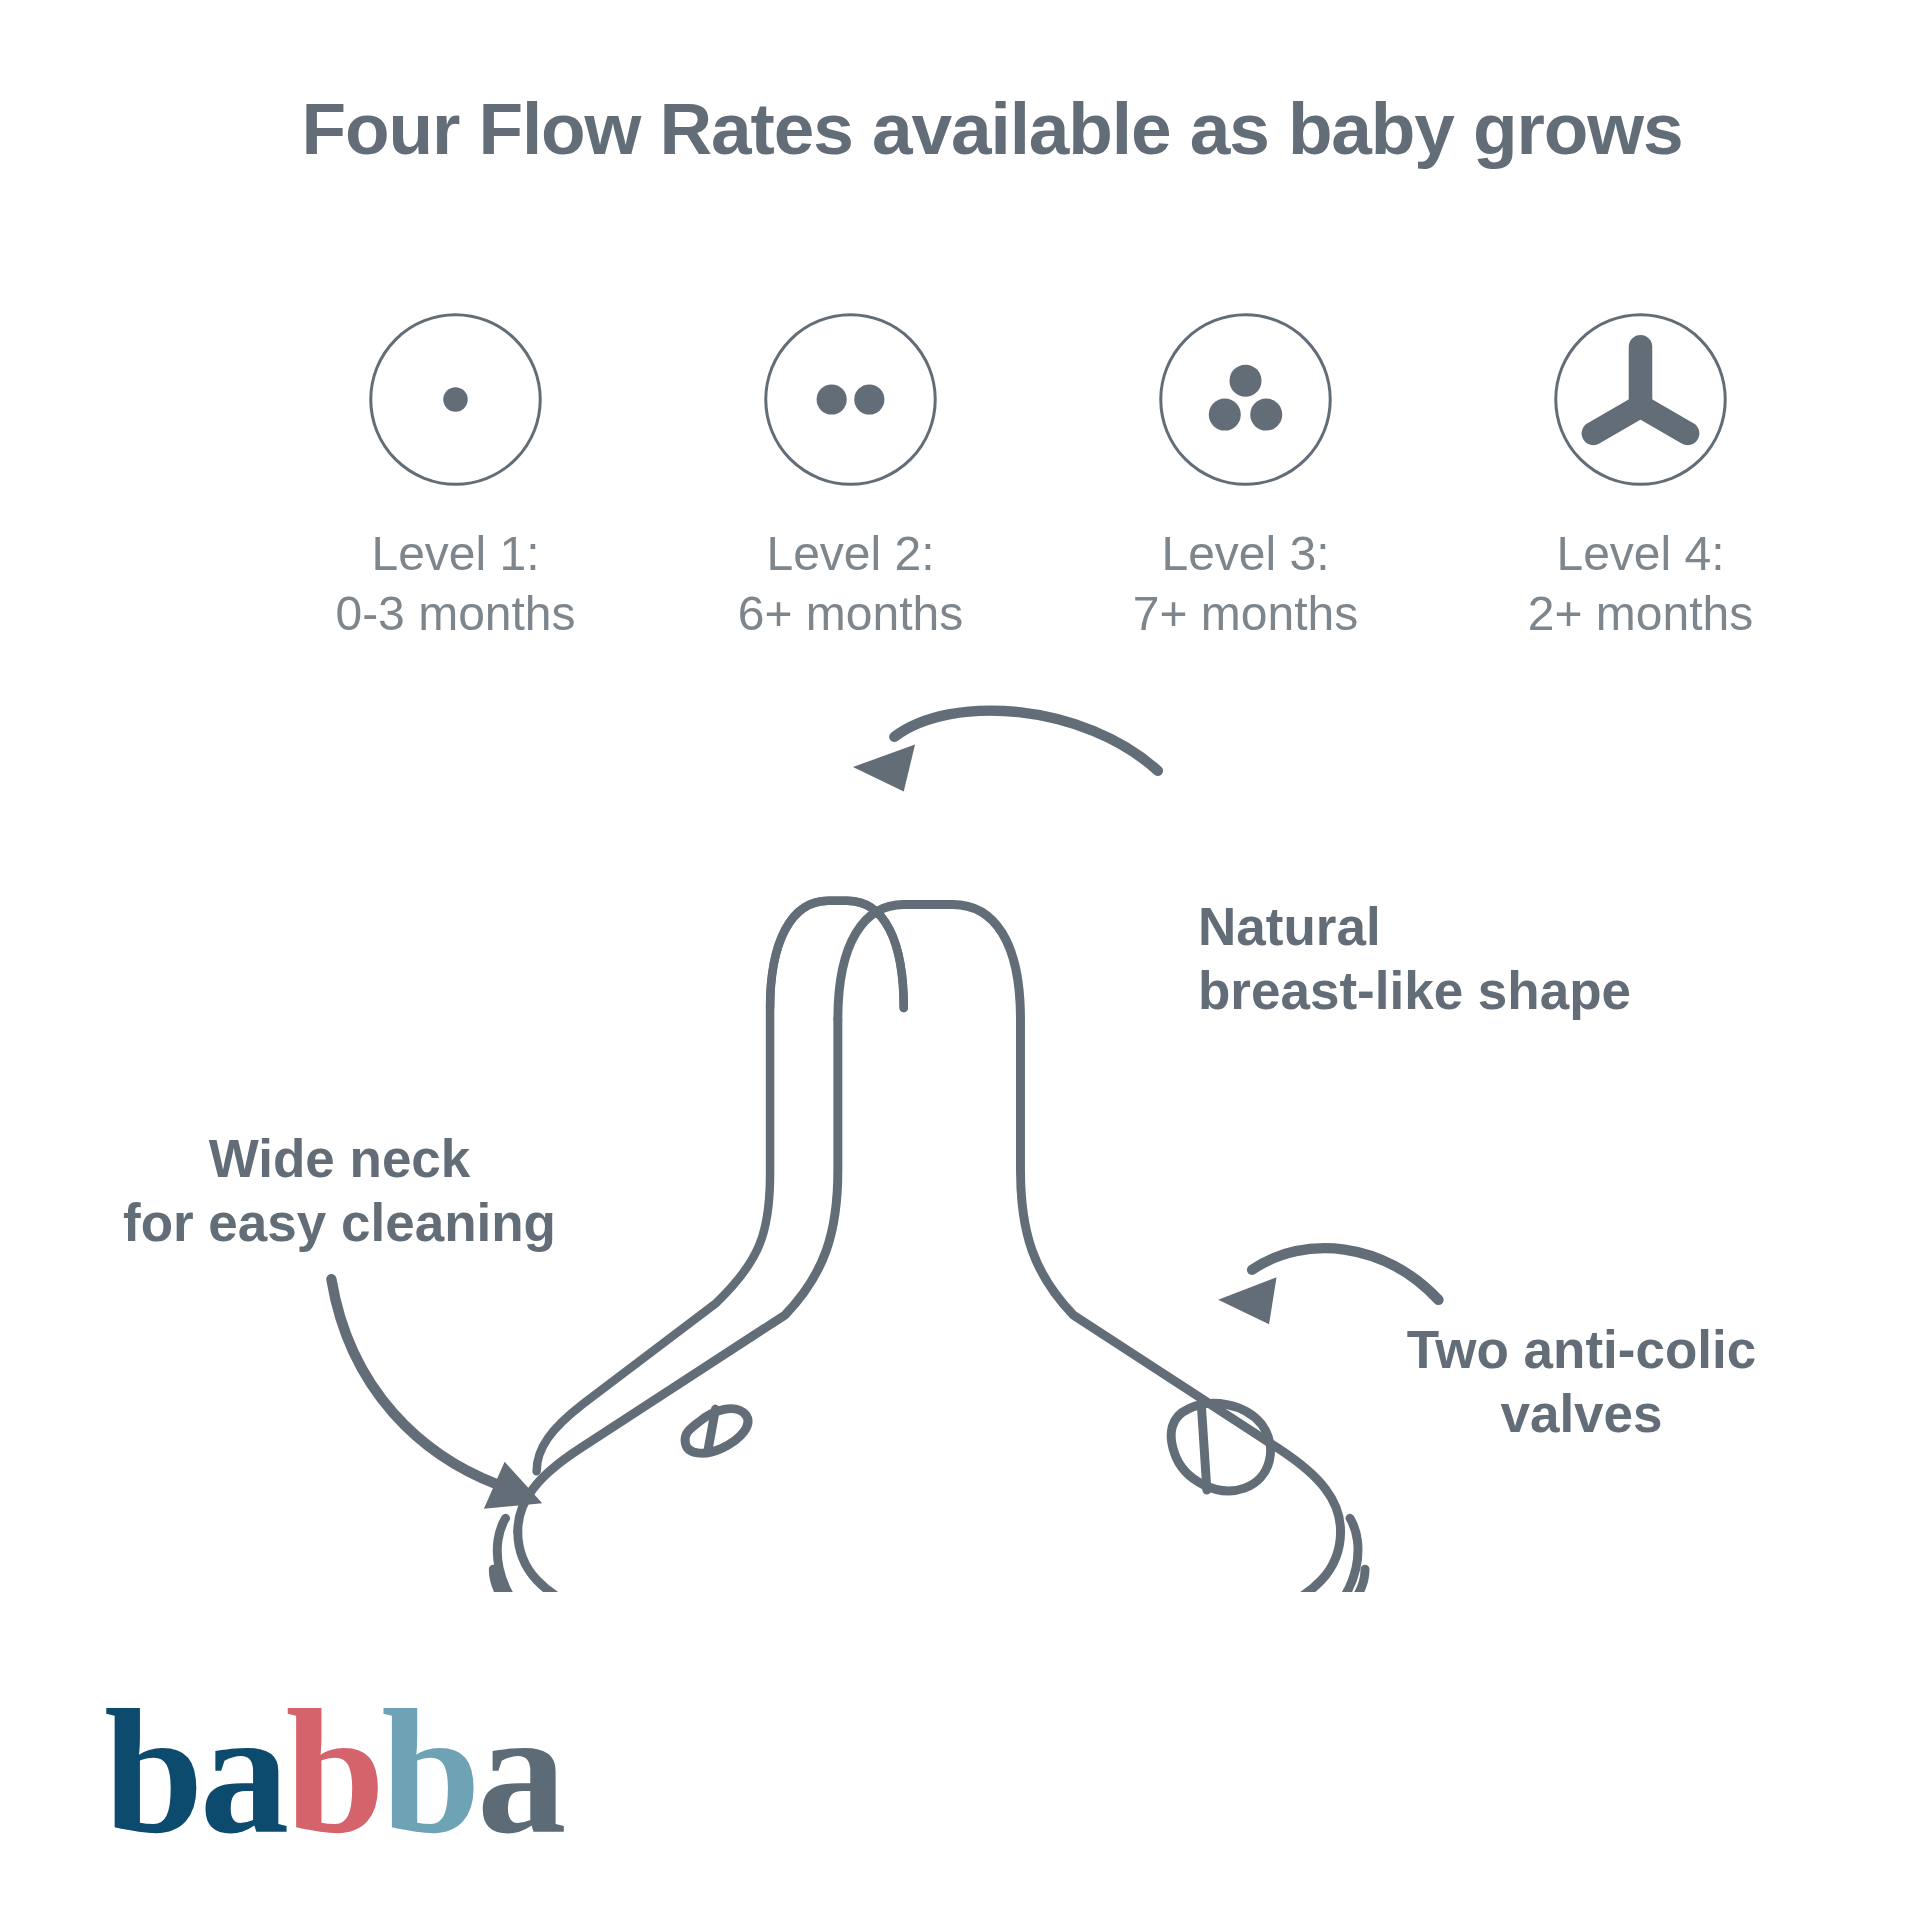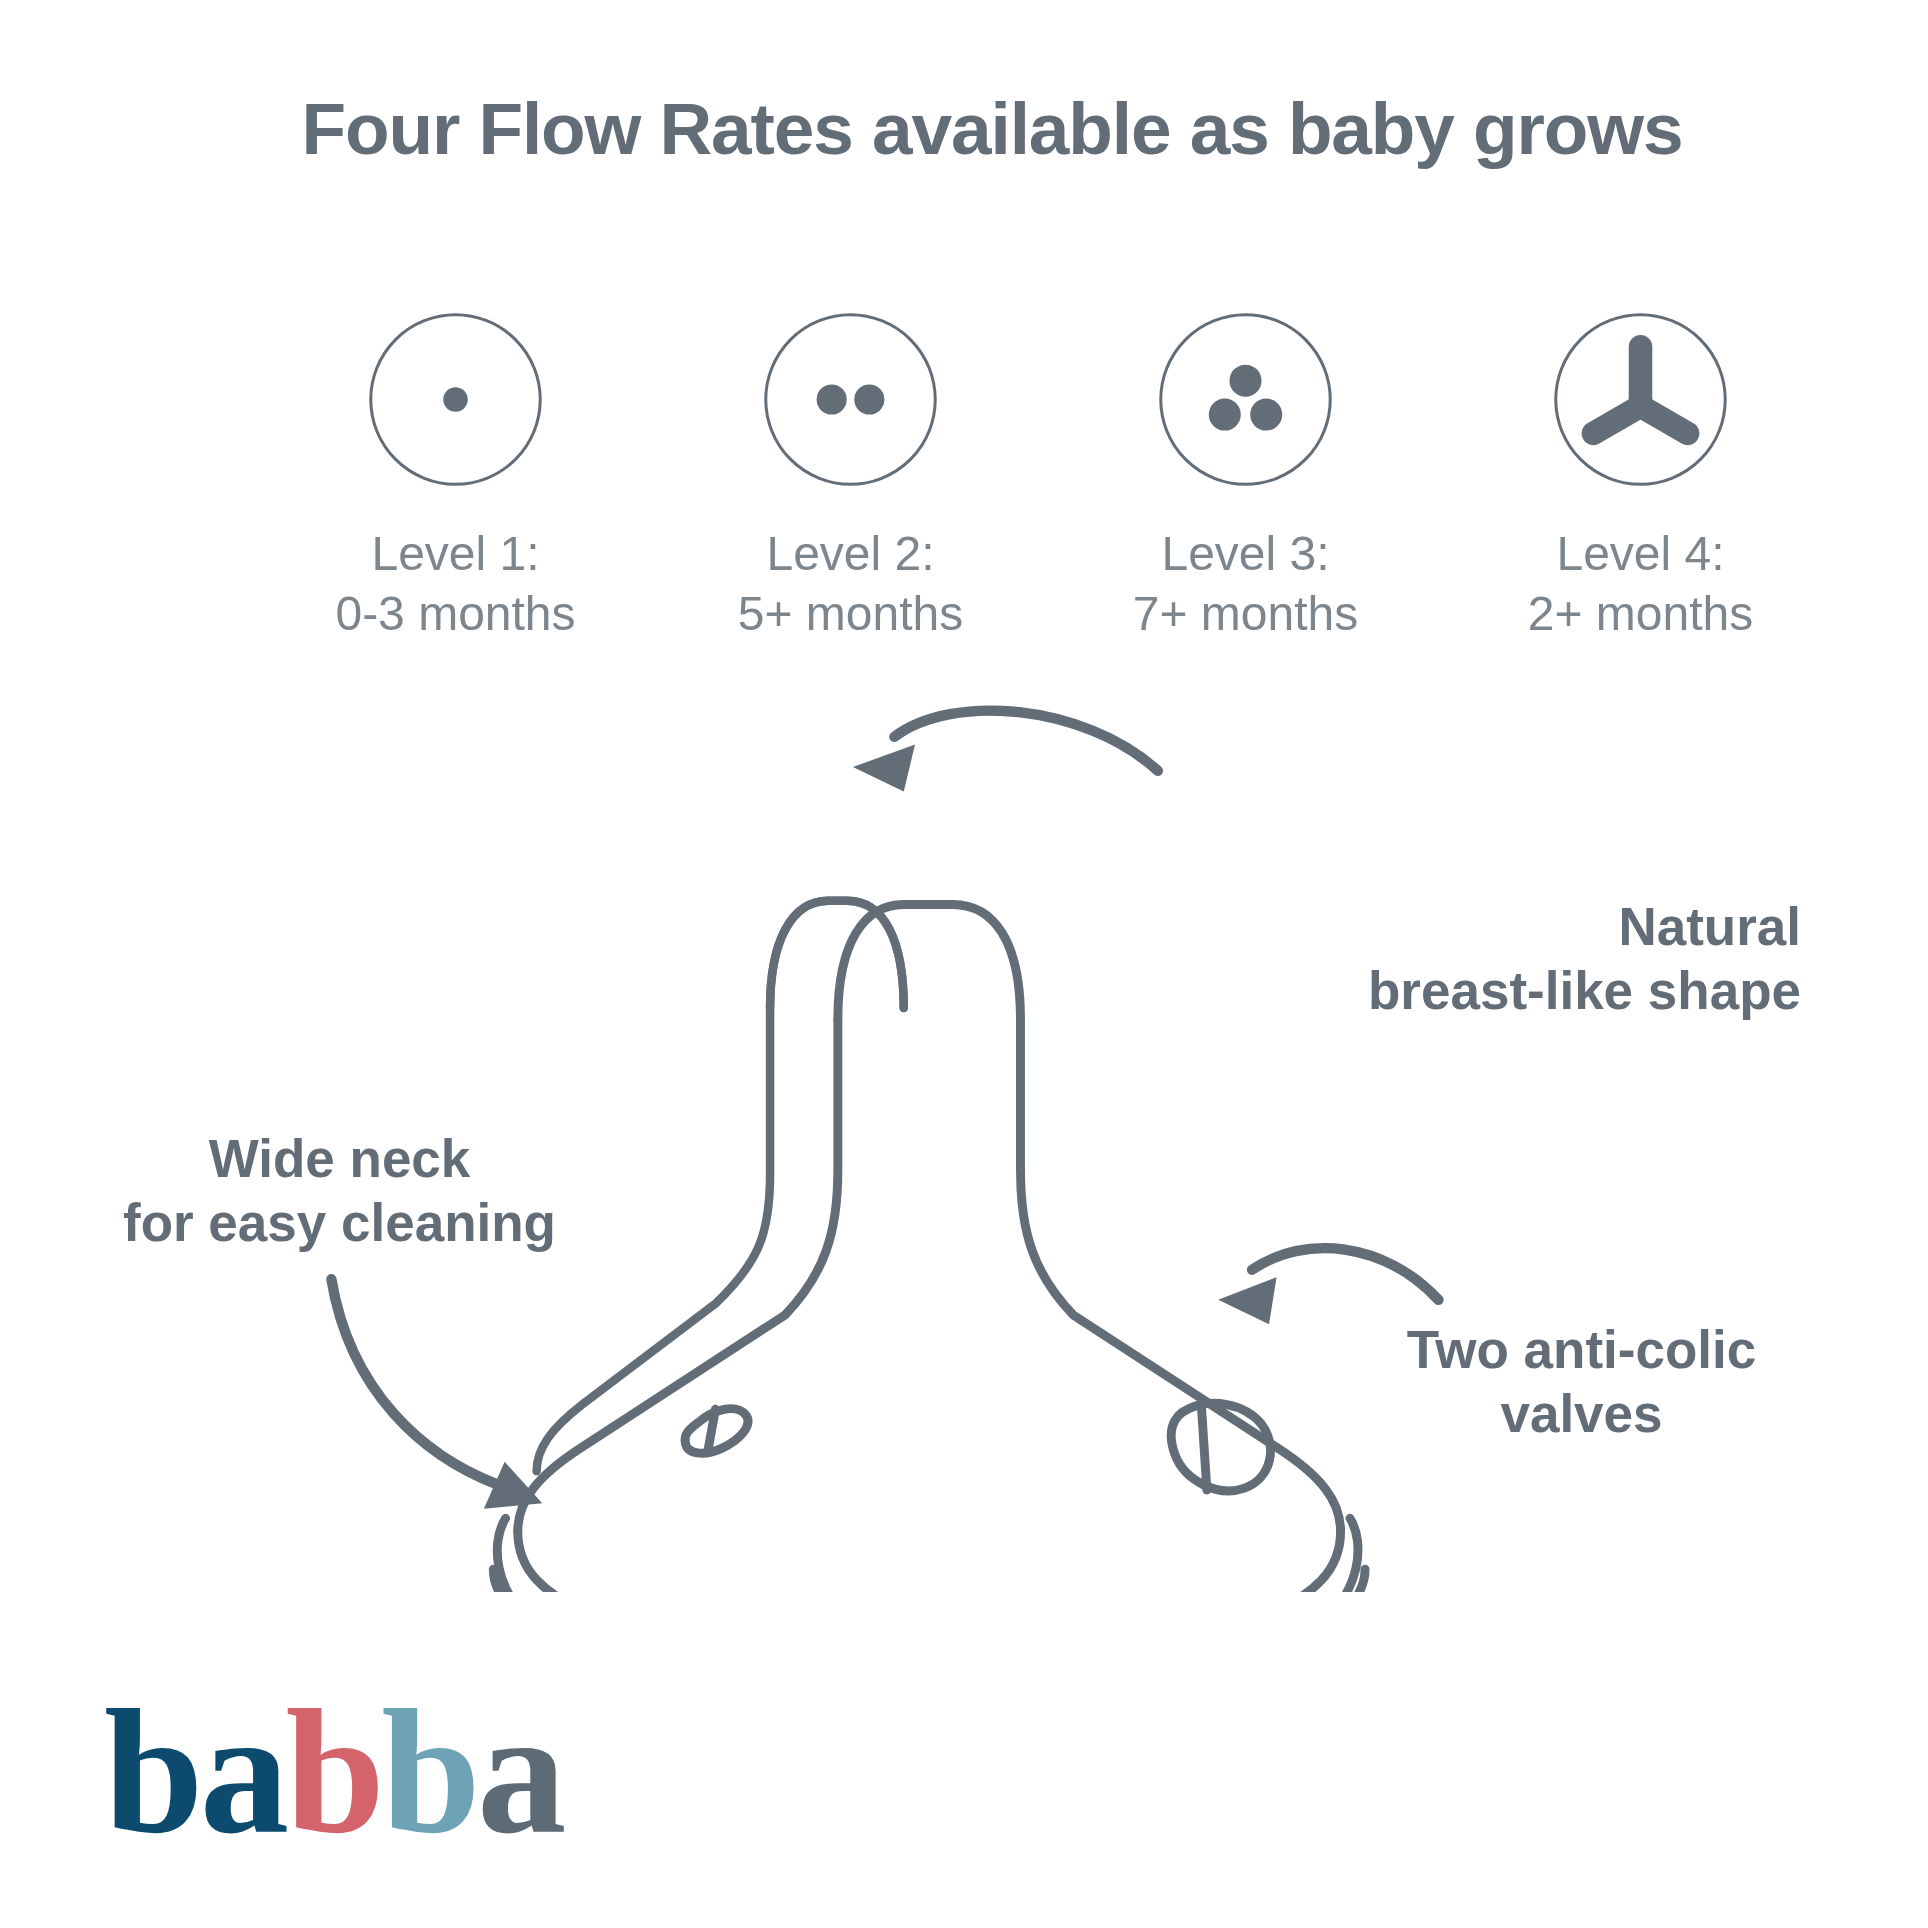--- a/index.html
+++ b/index.html
@@ -82,21 +82,21 @@
     font-size: 53px;
     font-weight: bold;
     line-height: 1.2;
     color: #626d77;
     white-space: pre-line;
   }
   .callout-natural {
     top: 895px;
     left: 1198px;
     width: 603px;
-    text-align: right;
+    text-align: left;
   }
   .callout-wideneck {
     top: 1127px;
     left: 38px;
     width: 603px;
     text-align: center;
   }
   .callout-valves {
     top: 1318px;
     left: 1318px;
@@ -135,21 +135,21 @@
 0-3 months</div>
     </div>
 
     <div class="level">
       <svg class="level-icon" viewBox="0 0 188 188">
         <circle cx="94" cy="94" r="90" fill="none" stroke="#626d77" stroke-width="3.2"></circle>
         <circle cx="74" cy="94" r="16" fill="#626d77"></circle>
         <circle cx="114" cy="94" r="16" fill="#626d77"></circle>
       </svg>
       <div class="level-label">Level 2:
-5+ months</div>
+6+ months</div>
     </div>
 
     <div class="level">
       <svg class="level-icon" viewBox="0 0 188 188">
         <circle cx="94" cy="94" r="90" fill="none" stroke="#626d77" stroke-width="3.2"></circle>
         <circle cx="94" cy="74" r="17" fill="#626d77"></circle>
         <circle cx="72" cy="110" r="17" fill="#626d77"></circle>
         <circle cx="116" cy="110" r="17" fill="#626d77"></circle>
       </svg>
       <div class="level-label">Level 3:

